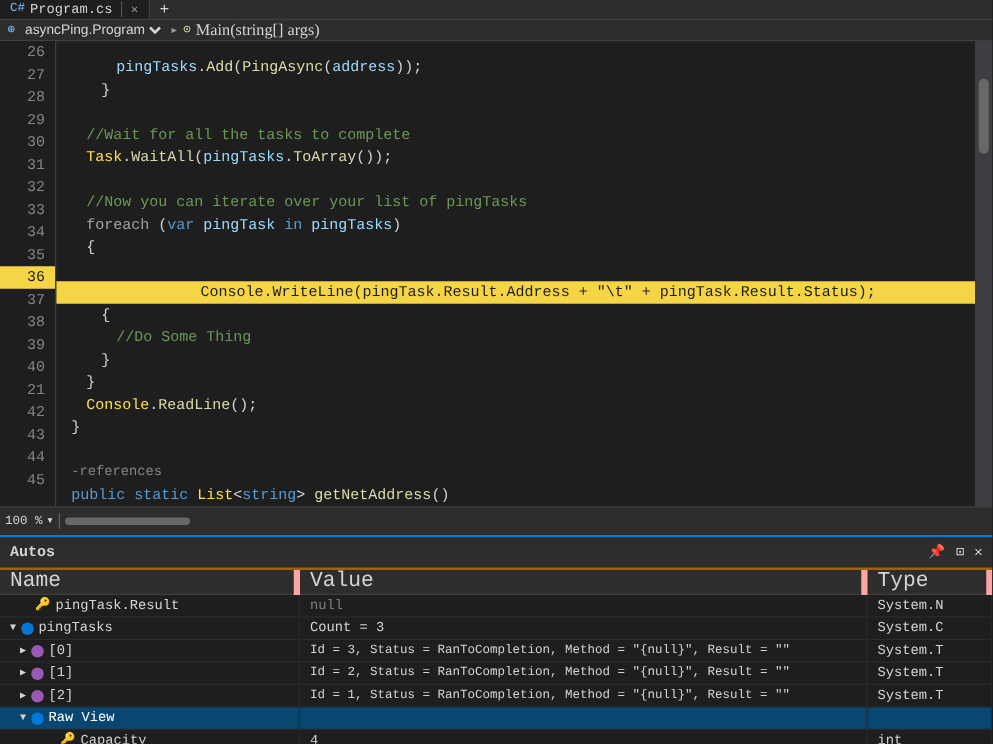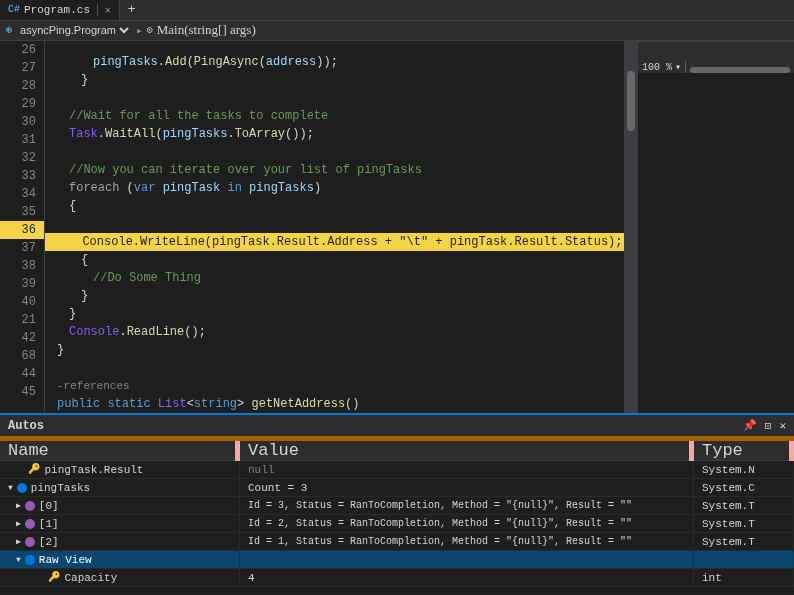--- a/index.html
+++ b/index.html
@@ -20,29 +20,29 @@
     .gutter { width: 45px; background: #1e1e1e; border-right: 1px solid #3f3f3f; display: flex; flex-direction: column; padding-top: 0; }
     .line-num { height: 18px; text-align: right; padding-right: 8px; color: #858585; font-size: 12px; line-height: 18px; position: relative; }
     .line-num.arrow::before { content: '➤'; position: absolute; left: 2px; color: #f5d445; font-size: 10px; top: 3px; }
     .code-line { height: 18px; line-height: 18px; white-space: nowrap; font-size: 12px; }
 
     
     .kw { color: #569cd6; }
     .kw2 { color: #a3a3a3; }
     .comment { color: #6a9955; }
     .method-call { color: #dcdcaa; }
-    .class-name { color: #8b5cf6; }
+    .class-name { color: #fde047; }
     .var { color: #9cdcfe; }
     .plain { color: #d4d4d4; }
     .exec-line { background: #f5d445 !important; color: #1e1e1e !important; text-align: center; }
     .exec-line * { color: #1e1e1e !important; }
 
     
     .autos-panel { background: #1e1e1e; border-top: 2px solid #0078d7; height: 195px; display: flex; flex-direction: column; }
-    .autos-header { height: 26px; background: #2d2d2d; display: flex; align-items: center; justify-content: space-between; padding: 0 8px; border-bottom: 5px solid #a16207; }
+    .autos-header { height: 26px; background: #2d2d2d; display: flex; align-items: center; justify-content: space-between; padding: 0 8px; border-bottom: 2px solid #a16207; }
     .autos-header-left { display: flex; align-items: center; gap: 6px; font-size: 12px; color: #d4d4d4; font-weight: bold; }
     .autos-header-right { display: flex; gap: 8px; align-items: center; }
     .header-btn { color: #d4d4d4; font-size: 11px; cursor: pointer; }
 
     
     .autos-table { flex: 1; overflow: hidden; }
     .table-header { display: grid; grid-template-columns: 240px 1fr 100px; background: #2d2d2d; border-bottom: 1px solid #3f3f3f; height: 20px; }
     .th { padding: 2px 8px; font-size: 17px; color: #d4d4d4; border-right: 5px solid #fca5a5; line-height: 16px; }
     .table-body { overflow: hidden; }
     .tr { display: grid; grid-template-columns: 240px 1fr 100px; height: 18px; border-bottom: 1px solid #2a2a2a; }
@@ -55,21 +55,21 @@
     .expand-expanded::before { content: '▼'; }
     .icon-circle { width: 10px; height: 10px; border-radius: 50%; display: inline-block; }
     .icon-blue { background: #0078d7; }
     .icon-purple { background: #9b59b6; }
     .icon-key { color: #dcdcaa; font-size: 10px; }
     .val-null { color: #808080; }
 
     
     .vscroll { width: 14px; background: #3e3e42; }
 
-    .editor-container { display: flex; flex-direction: row; height: 395px; }
+    .editor-container { display: flex; flex-direction: column; height: 395px; }
     .main-area { display: flex; flex: 1; }
     .code-scroll-area { flex: 1; overflow: hidden; }
   </style>
 </head>
 <body>
 
 <div style="width:794px;height:595px;display:flex;flex-direction:column;overflow:hidden;">
 
   <div class="tab-bar">
     <div class="tab">
@@ -106,21 +106,21 @@
         <div class="line-num">33</div>
         <div class="line-num">34</div>
         <div class="line-num">35</div>
         <div class="line-num arrow" style="background:#f5d445;color:#1e1e1e;">36</div>
         <div class="line-num">37</div>
         <div class="line-num">38</div>
         <div class="line-num">39</div>
         <div class="line-num">40</div>
         <div class="line-num">21</div>
         <div class="line-num">42</div>
-        <div class="line-num">68</div>
+        <div class="line-num">43</div>
         <div class="line-num">44</div>
         <div class="line-num">45</div>
       </div>
 
       <div class="code-scroll-area" style="flex:1;overflow:hidden;padding-top:12px;">
 
         <div class="code-line" style="padding-left:48px;">
           <span class="var">pingTasks</span><span class="plain">.</span><span class="method-call">Add</span><span class="plain">(</span><span class="method-call">PingAsync</span><span class="plain">(</span><span class="var">address</span><span class="plain">));</span>
         </div>
 
@@ -192,21 +192,21 @@
         <div class="code-line" style="padding-left:12px;">
           <span class="kw">public</span><span class="plain"> </span><span class="kw">static</span><span class="plain"> </span><span class="class-name">List</span><span class="plain">&lt;</span><span class="kw">string</span><span class="plain">&gt; </span><span class="method-call">getNetAddress</span><span class="plain">()</span>
         </div>
       </div>
 
       <div class="vscroll" style="display:flex;flex-direction:column;align-items:center;padding-top:30px;">
         <div style="width:8px;height:60px;background:#686868;border-radius:4px;"></div>
       </div>
     </div>
 
-    <div style="display:flex;align-items:flex-end;height:32px;background:#2d2d2d;border-top:1px solid #3f3f3f;">
+    <div style="display:flex;align-items:center;height:32px;background:#2d2d2d;border-top:1px solid #3f3f3f;">
       <div style="display:flex;align-items:center;padding:0 4px;font-size:10px;color:#d4d4d4;gap:3px;border-right:1px solid #5f5f5f;">
         <span>100 %</span>
         <span>▾</span>
       </div>
       <div style="flex:1;display:flex;align-items:center;padding:0 4px;">
         <div style="height:6px;width:100px;background:#686868;border-radius:3px;"></div>
       </div>
     </div>
   </div>
 

